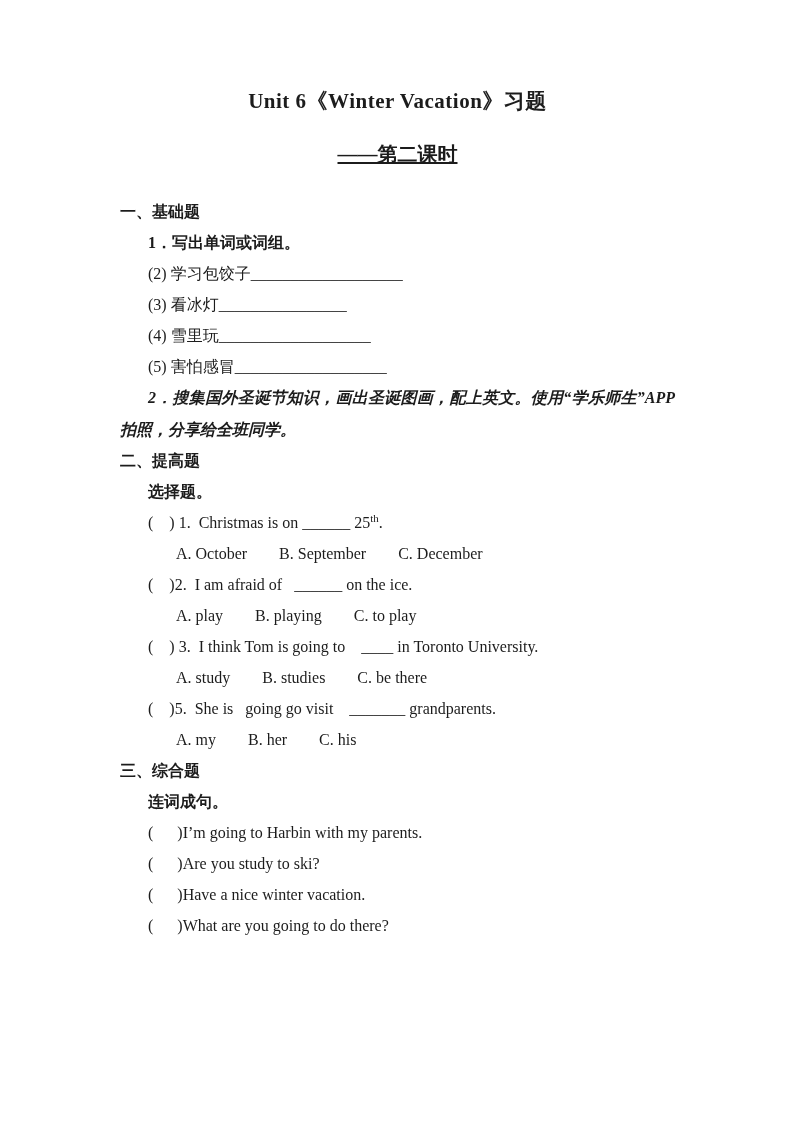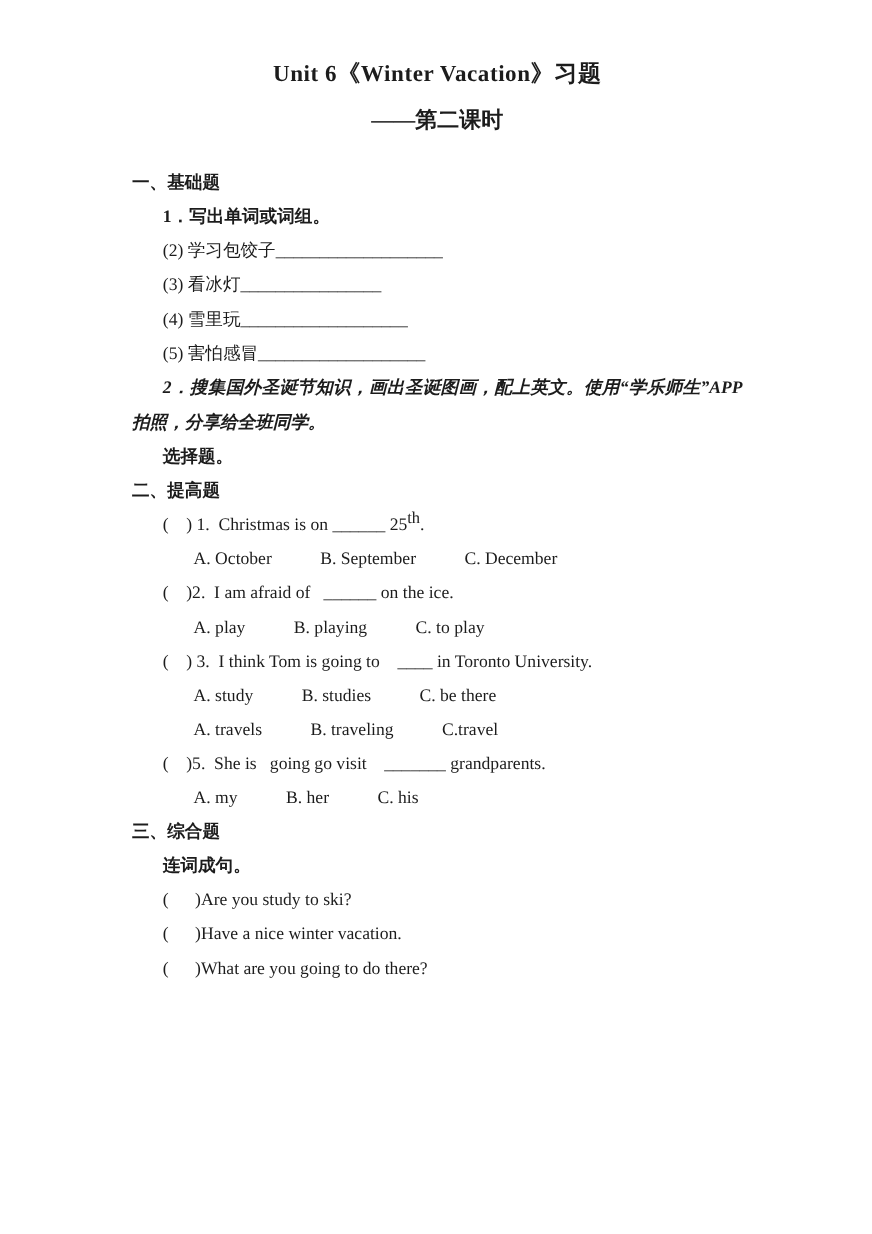--- a/index.html
+++ b/index.html
@@ -8,82 +8,83 @@
     width: 793px;
     height: 1122px;
     overflow: hidden;
     font-family: "Liberation Serif", "DejaVu Serif", serif;
     font-size: 16px;
     color: #1c1c1c;
   }
   .page {
     width: 793px;
     height: 1122px;
-    padding: 52px 118px 0 120px;
+    padding: 86px 118px 0 120px;
     background: #ffffff;
   }
   .title {
     font-size: 21px;
     font-weight: 600;
     text-align: center;
     line-height: 30px;
     letter-spacing: 0.5px;
     white-space: pre-wrap;
   }
   .subtitle {
     font-size: 20px;
     font-weight: 700;
     text-align: center;
     line-height: 30px;
-    margin-top: 12px;
+    margin-top: 23px;
     white-space: pre-wrap;
+    text-decoration: underline;
   }
   .line {
     line-height: 31px;
     white-space: pre-wrap;
   }
   .first-heading { margin-top: 27px; }
   .heading { font-weight: 700; }
   .indent-1 { padding-left: 28px; }
   .para {
     line-height: 31.5px;
     text-indent: 28px;
     font-weight: 700;
     text-align: justify;
     white-space: normal;
     font-style: italic;
   }
   .options {
     padding-left: 56px;
     display: flex;
-    gap: 44px;
+    gap: 32px;
   }
   .qline sup {
-    font-size: 15px;
+    font-size: 11px;
     line-height: 0;
   }
 </style>
 </head>
 <body>
 
 <div class="page">
 
   <div class="title">Unit 6《Winter Vacation》习题</div>
   <div class="subtitle">——第二课时</div>
 
   <div class="line heading first-heading">一、基础题</div>
   <div class="line heading indent-1">1．写出单词或词组。</div>
   <div class="line indent-1">(2) 学习包饺子___________________</div>
   <div class="line indent-1">(3) 看冰灯________________</div>
   <div class="line indent-1">(4) 雪里玩___________________</div>
   <div class="line indent-1">(5) 害怕感冒___________________</div>
   <div class="line para">2．搜集国外圣诞节知识，画出圣诞图画，配上英文。使用“学乐师生”APP 拍照，分享给全班同学。</div>
 
+  <div class="line heading">二、提高题</div>
   <div class="line heading indent-1">选择题。</div>
-  <div class="line heading">二、提高题</div>
 
   <div class="line indent-1 qline"><span>(    ) 1.  Christmas is on ______ 25</span><sup>th</sup><span>.</span></div>
   <div class="line options">
     <span>A. October</span>
     <span>B. September</span>
     <span>C. December</span>
   </div>
 
   <div class="line indent-1 qline"><span>(    )2.  I am afraid of   ______ on the ice.</span><sup></sup><span></span></div>
   <div class="line options">
@@ -92,32 +93,28 @@
     <span>C. to play</span>
   </div>
 
   <div class="line indent-1 qline"><span>(    ) 3.  I think Tom is going to    ____ in Toronto University.</span><sup></sup><span></span></div>
   <div class="line options">
     <span>A. study</span>
     <span>B. studies</span>
     <span>C. be there</span>
   </div>
 
-  <div class="line options">
-    <span>A. travels</span>
-    <span>B. traveling</span>
-    <span>C.travel</span>
-  </div>
 
   <div class="line indent-1 qline"><span>(    )5.  She is   going go visit    _______ grandparents.</span><sup></sup><span></span></div>
   <div class="line options">
     <span>A. my</span>
     <span>B. her</span>
     <span>C. his</span>
   </div>
 
   <div class="line heading">三、综合题</div>
   <div class="line heading indent-1">连词成句。</div>
+  <div class="line indent-1">(      )I’m going to Harbin with my parents.</div>
   <div class="line indent-1">(      )Are you study to ski?</div>
   <div class="line indent-1">(      )Have a nice winter vacation.</div>
   <div class="line indent-1">(      )What are you going to do there?</div>
 
 </div>
 
 </body></html>

